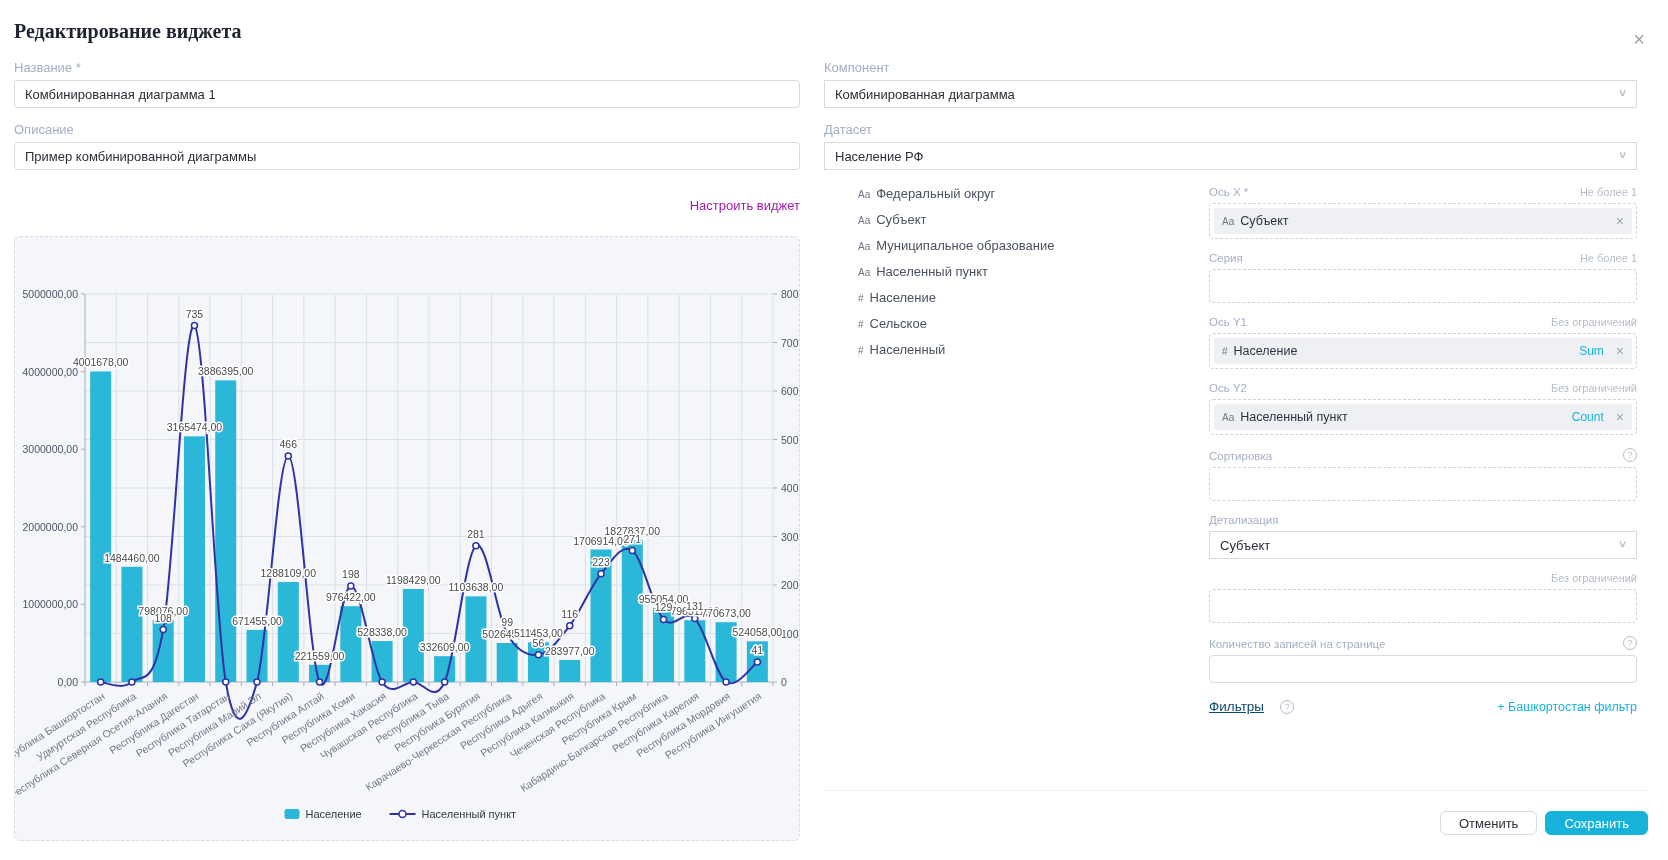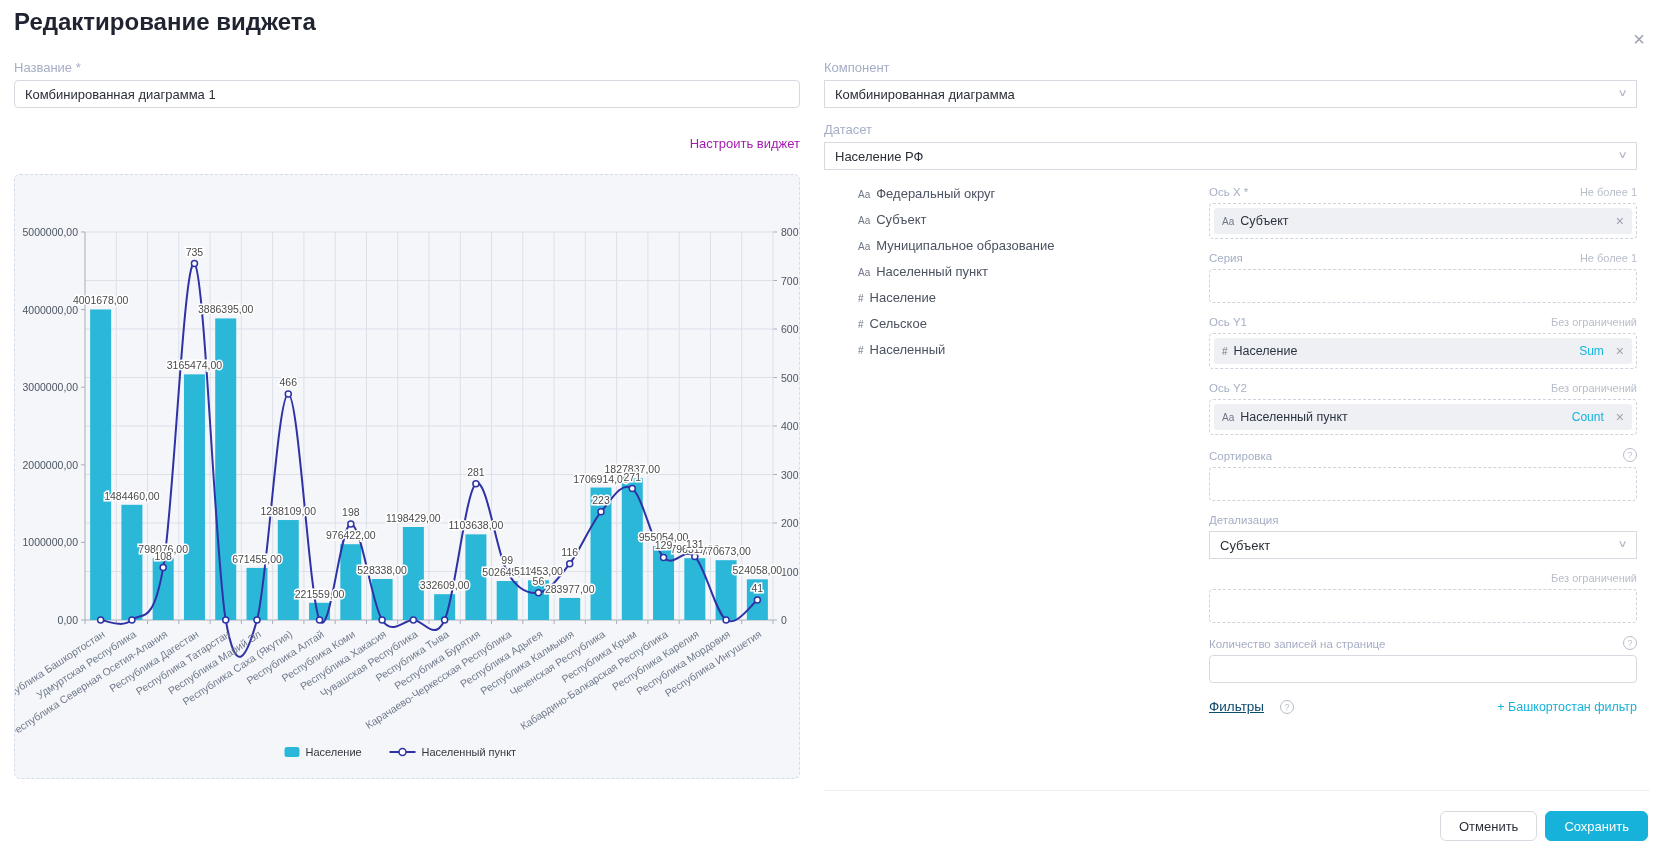--- a/index.html
+++ b/index.html
@@ -1,21 +1,21 @@
 <!DOCTYPE html>
 <html><head>
 <meta charset="utf-8">
 <style>
   * { margin:0; padding:0; box-sizing:border-box; }
   html,body { background:#fff; }
   body { width:1668px; height:860px; font-family:"Liberation Sans", sans-serif; position:relative; overflow:hidden; color:#2b2f38; }
 
   .dialog { position:absolute; inset:0; background:#fff; }
 
-  .dialog-title { position:absolute; left:14px; top:8px; font-size:24px; font-weight:700; color:#1f2430; }
+  .dialog-title { position:absolute; left:14px; top:20px; font-size:20px; font-weight:700; color:#1f2430;font-family:Liberation Serif, serif; }
   .dialog-close { position:absolute; right:16px; top:26px; width:26px; height:26px; border:none; background:none;
                   font-size:20px; line-height:26px; color:#9aa1ad; cursor:pointer; }
 
   .field-label { font-size:13px; color:#a5aec5; margin-bottom:5px; display:block; }
   .text-input { width:100%; height:28px; border:1px solid #d7dae0; border-radius:4px; padding:0 10px;
                 font-size:13px; color:#2b2f38; font-family:"Liberation Sans",sans-serif; background:#fff; }
   .select-box { width:100%; height:28px; border:1px solid #d7dae0; border-radius:0; padding:0 26px 0 10px;
                 font-size:13px; color:#2b2f38; background:#fff; display:flex; align-items:center; position:relative; cursor:pointer; }
   .select-box .chevron { position:absolute; right:10px; top:6px; font-size:10px; color:#b3bac6; transform:scaleX(1.4); }
 
@@ -50,36 +50,40 @@
   .chip .chip-agg { margin-left:auto; font-size:12px; color:#14b4dc; }
   .chip .chip-close { font-size:14px; color:#9aa2b0; margin-left:12px; cursor:pointer; line-height:1; }
   .chip .chip-close.solo { margin-left:auto; }
 
   .filters-row { display:flex; align-items:center; margin-top:16px; }
   .filters-label { font-size:13.5px; font-weight:500; color:#0c4a6e; margin-right:16px;text-decoration:underline; }
   .edit-filter-link { margin-left:auto; font-size:12.5px; color:#17b2da; text-decoration:none; cursor:pointer; }
 
   .footer-divider { position:absolute; left:824px; right:18px; top:790px; border-top:1px solid #eceff3; }
   .footer-buttons { position:absolute; top:811px; right:20px; display:flex; gap:8px; }
-  .btn { height:30px; border-radius:6px; font-size:13px; font-family:"Liberation Sans",sans-serif; cursor:pointer; padding:0 18px; }
+  .btn { height:24px; border-radius:6px; font-size:13px; font-family:"Liberation Sans",sans-serif; cursor:pointer; padding:0 18px; }
   .btn-cancel { background:#fff; border:1px solid #d7dae0; color:#2b2f38; }
   .btn-save { background:#17b2da; border:1px solid #17b2da; color:#fff; }
 </style>
 </head>
 <body>
 
 <div class="dialog">
 
   <div class="dialog-title">Редактирование виджета</div>
   <button class="dialog-close">×</button>
 
   <div class="left-col">
     <div class="form-field">
       <label class="field-label">Название *</label>
       <input class="text-input" value="Комбинированная диаграмма 1" style="">
+    </div>
+    <div class="form-field">
+      <label class="field-label">Описание</label>
+      <input class="text-input" value="Пример комбинированной диаграммы" style="">
     </div>
     <div class="configure-row">
       <a class="link">Настроить виджет</a>
     </div>
     <div class="chart-panel">
       <svg width="784" height="603" viewBox="0 0 784 603">
           <line x1="70" y1="445" x2="758" y2="445" stroke="#a7aeb9" stroke-width="1"></line>
           <line x1="758" y1="445" x2="762" y2="445" stroke="#a7aeb9"></line>
           <line x1="70" y1="396.5" x2="758" y2="396.5" stroke="#dbe0e9" stroke-width="1"></line>
           <line x1="758" y1="396.5" x2="762" y2="396.5" stroke="#a7aeb9"></line>

